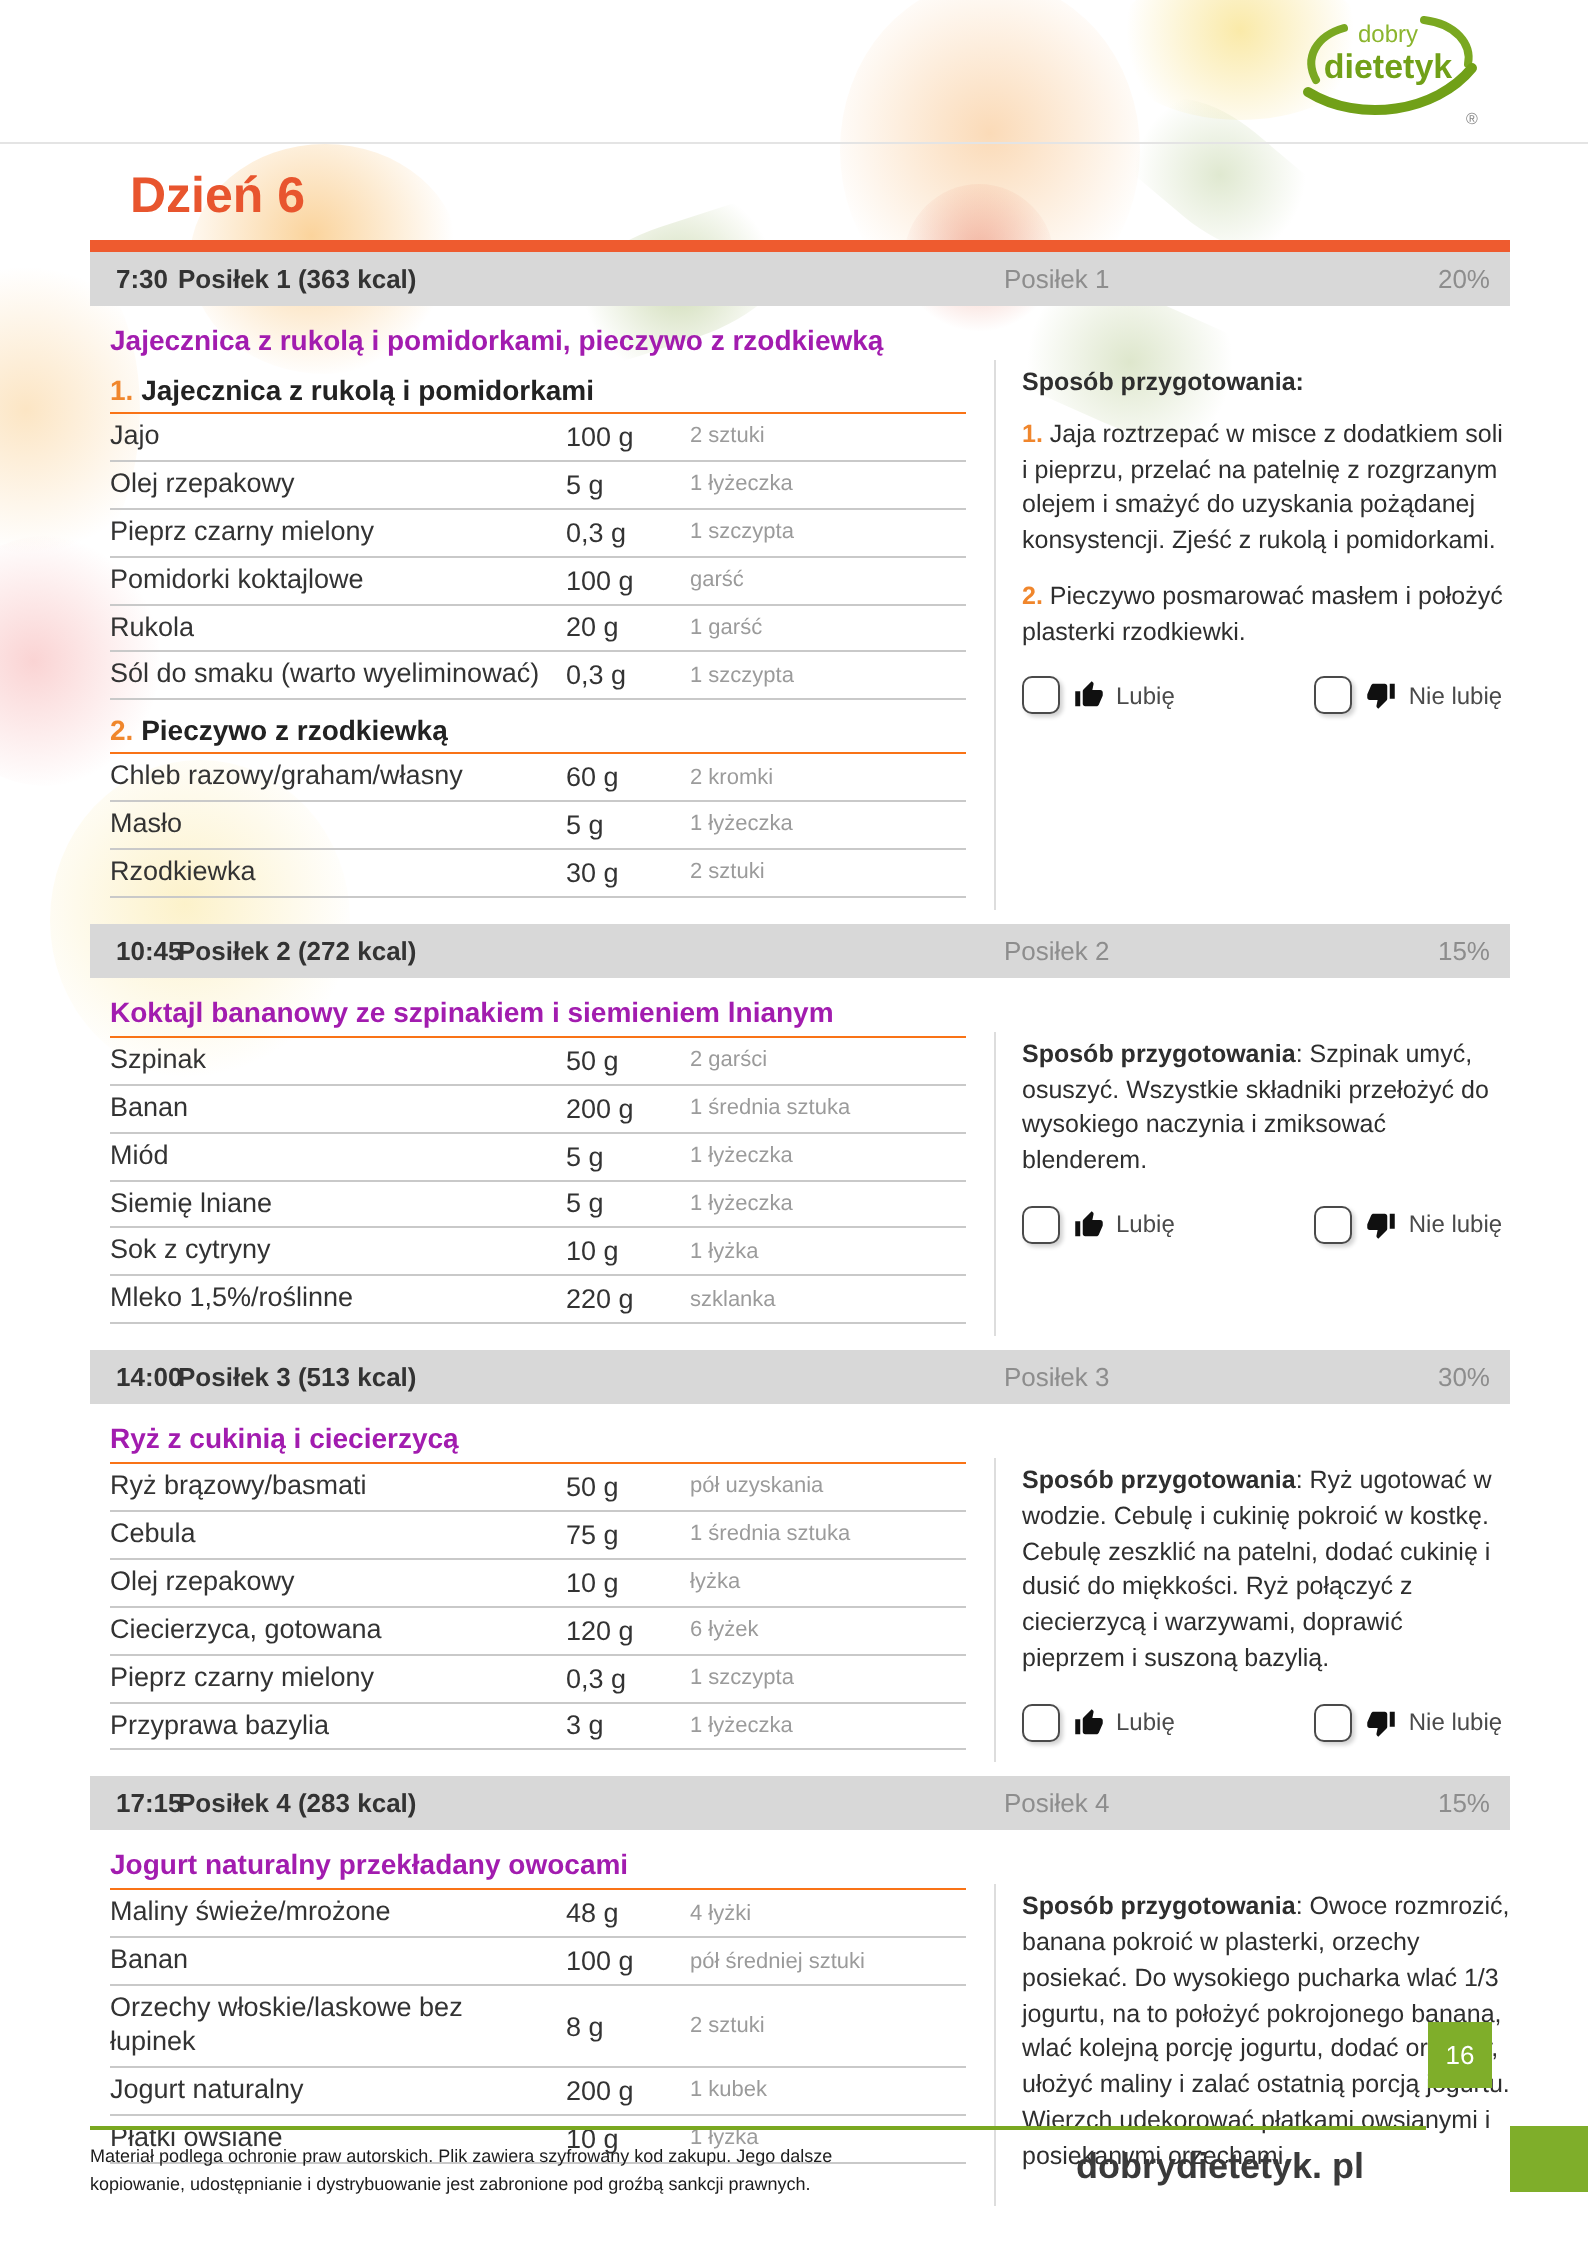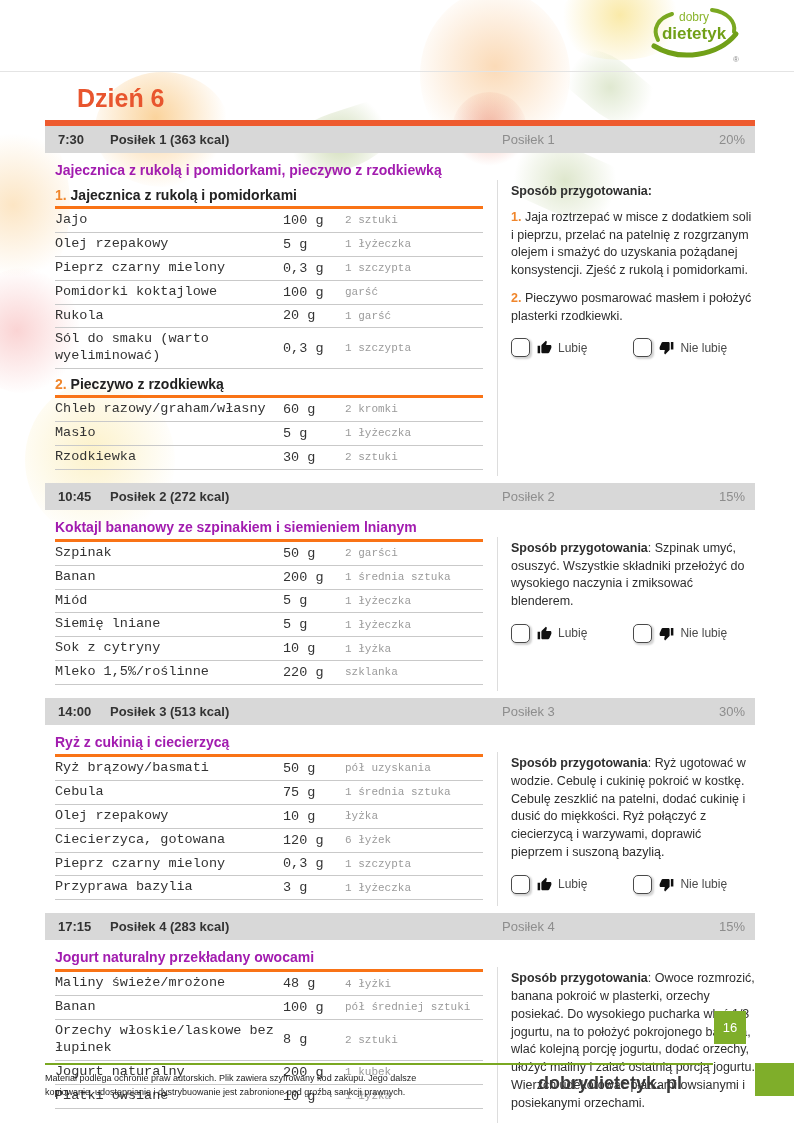--- a/index.html
+++ b/index.html
@@ -9,49 +9,49 @@
 
   
   .decor { position:absolute; pointer-events:none; z-index:1; }
   .blob { border-radius:50%; }
   .leaf { border-radius:50% 4px 50% 4px; }
 
   .toprule { position:absolute; left:0; top:71px; width:794px; height:1px; background:#e4e4e4; z-index:2; }
   .logo { position:absolute; top:4px; right:52px; z-index:3; }
 
   .content { position:absolute; left:45px; top:84px; width:710px; z-index:2; }
-  .day { font-size:25px; font-weight:700; color:#e8552e; margin:0 0 7px 32px; }
+  .day { font-size:25px; font-weight:700; color:#e8552e; margin:0 0 7px 20px; }
   .orangebar { height:6px; background:#ee5b2f; }
 
   .meal { margin-bottom:7px; }
   .mbar { display:flex; align-items:center; height:27px; background:#d8d8d8; font-size:13px; }
-  .mtime { width:65px; padding-left:13px; font-weight:700; color:#333; }
+  .mtime { width:44px; padding-left:13px; font-weight:700; color:#333; }
   .mtitle { flex:1; font-weight:700; color:#333; }
   .mplabel { width:195px; color:#8d8d8d; }
   .mpct { width:58px; text-align:right; padding-right:10px; color:#8d8d8d; }
 
   .dish { font-size:14px; font-weight:700; color:#a21caf; margin:9px 0 2px 10px; }
   .cols { display:flex; align-items:stretch; }
   .lcol { width:452px; padding:0 14px 6px 10px; }
   .rcol { flex:1; border-left:1px solid #ddd; padding:3px 0 6px 13px; }
 
   .comp { font-size:14px; font-weight:700; margin:7px 0 3px 0; color:#222; }
   .cnum { color:#f0862c; }
-  .itable { border-top:3px solid #f97316; margin-top:2px;font-family:Liberation Mono, monospace; }
+  .itable { border-top:1px solid #f97316; margin-top:2px; }
   .irow { display:flex; align-items:center; border-bottom:1px solid #c9c9c9; padding:3px 0; min-height:18px; }
   .iname { width:228px; font-size:13.5px; color:#333; padding-right:6px; line-height:1.25; }
   .iamt { width:62px; font-size:13.5px; color:#333; }
   .imeas { flex:1; font-size:11px; color:#9b9b9b; line-height:1.3; }
 
   .prep { font-size:12.5px; color:#2e2e2e; line-height:1.42; }
   .prep p { margin:0 0 10px 0; }
   .prep .plabel-line { margin-bottom:8px; }
   .pstep .cnum { font-weight:700; }
 
-  .likes { display:flex; align-items:center; margin-top:13px; }
+  .likes { display:flex; align-items:center; margin-top:13px;gap:24px; }
   .lgroup { display:inline-flex; align-items:center; }
   .lgroup + .lgroup { margin-left:46px; }
   .cb { width:19px; height:19px; border:1.6px solid #4a4a4a; border-radius:5px; background:#fff;
         display:inline-block; box-shadow:1.5px 1.5px 2px rgba(0,0,0,.18); cursor:pointer; }
   .thumb { margin-left:7px; display:inline-flex; }
   .thumb svg { width:15px; height:15px; fill:#101010; }
   .thumb.down svg { transform:rotate(180deg); }
   .llabel { margin-left:6px; font-size:12px; color:#4a4a4a; }
 
   .footer-line { position:absolute; left:45px; top:1063px; width:668px; height:2px; background:#7aa821; z-index:2; }

